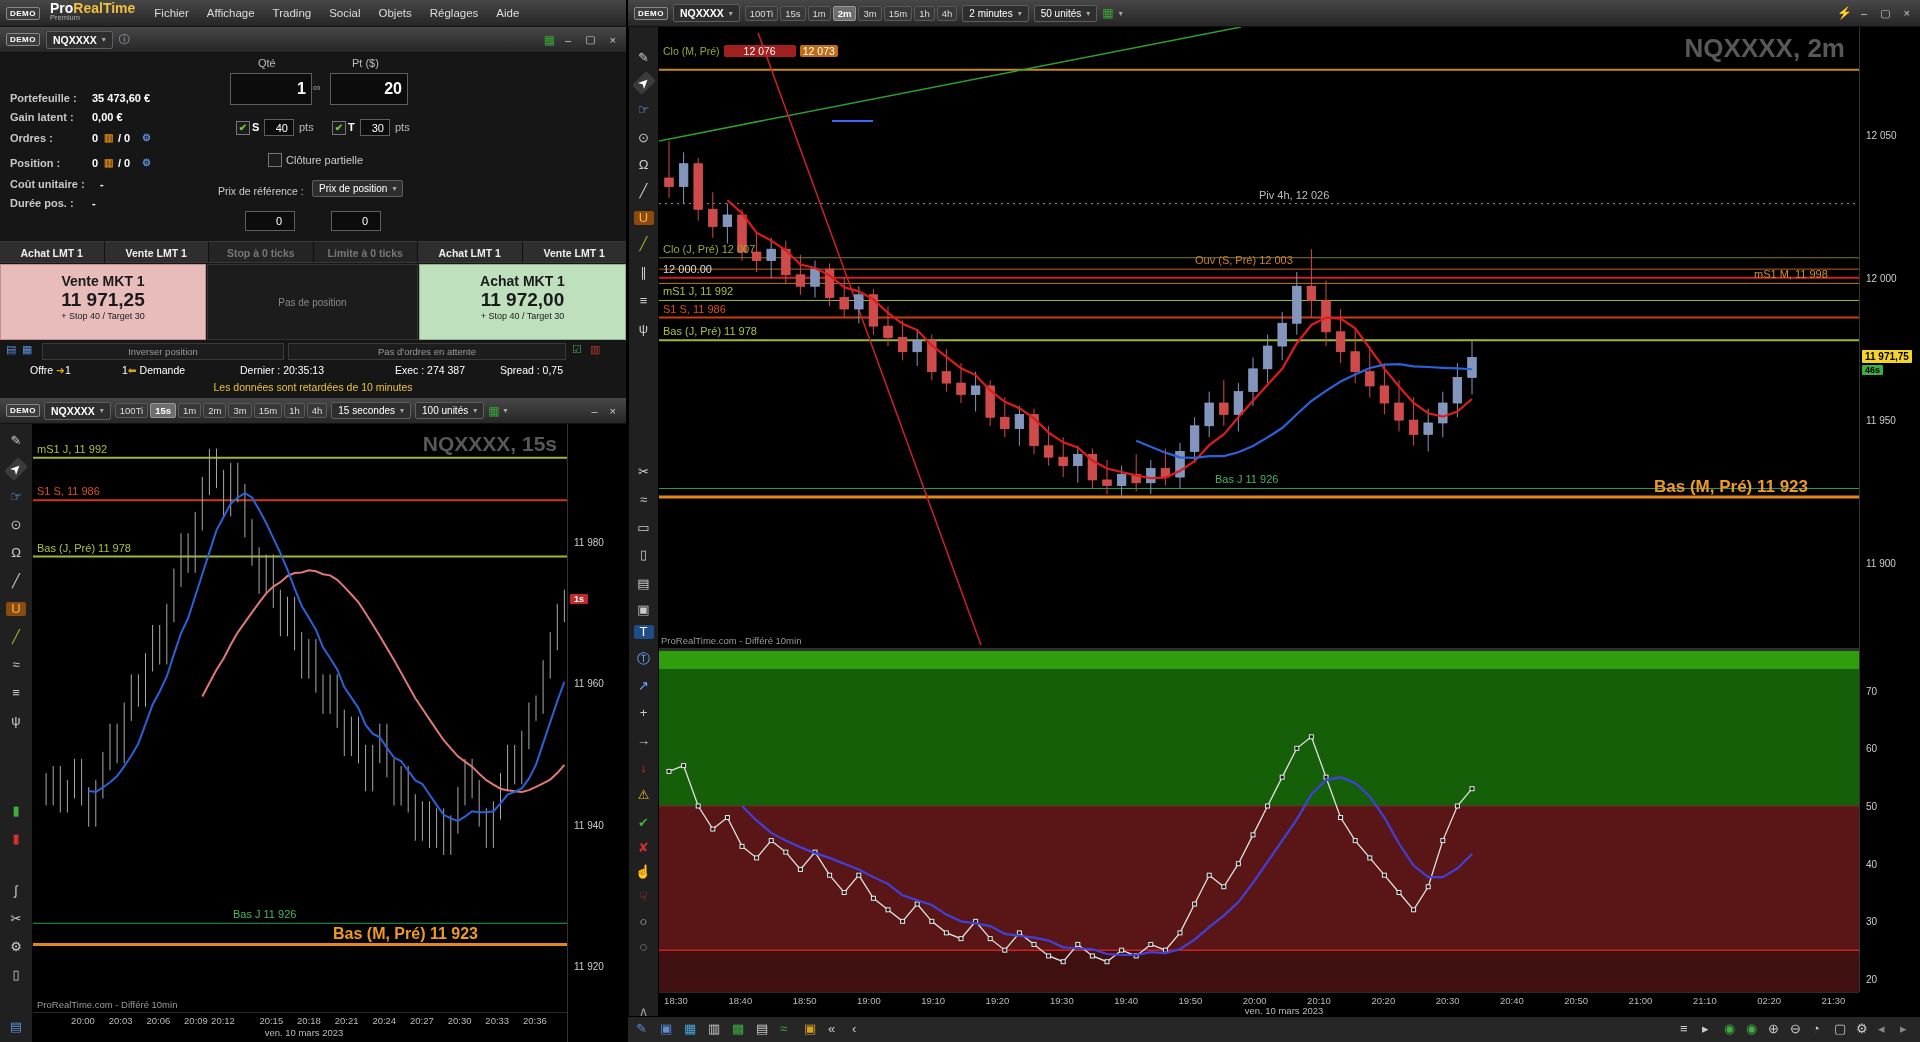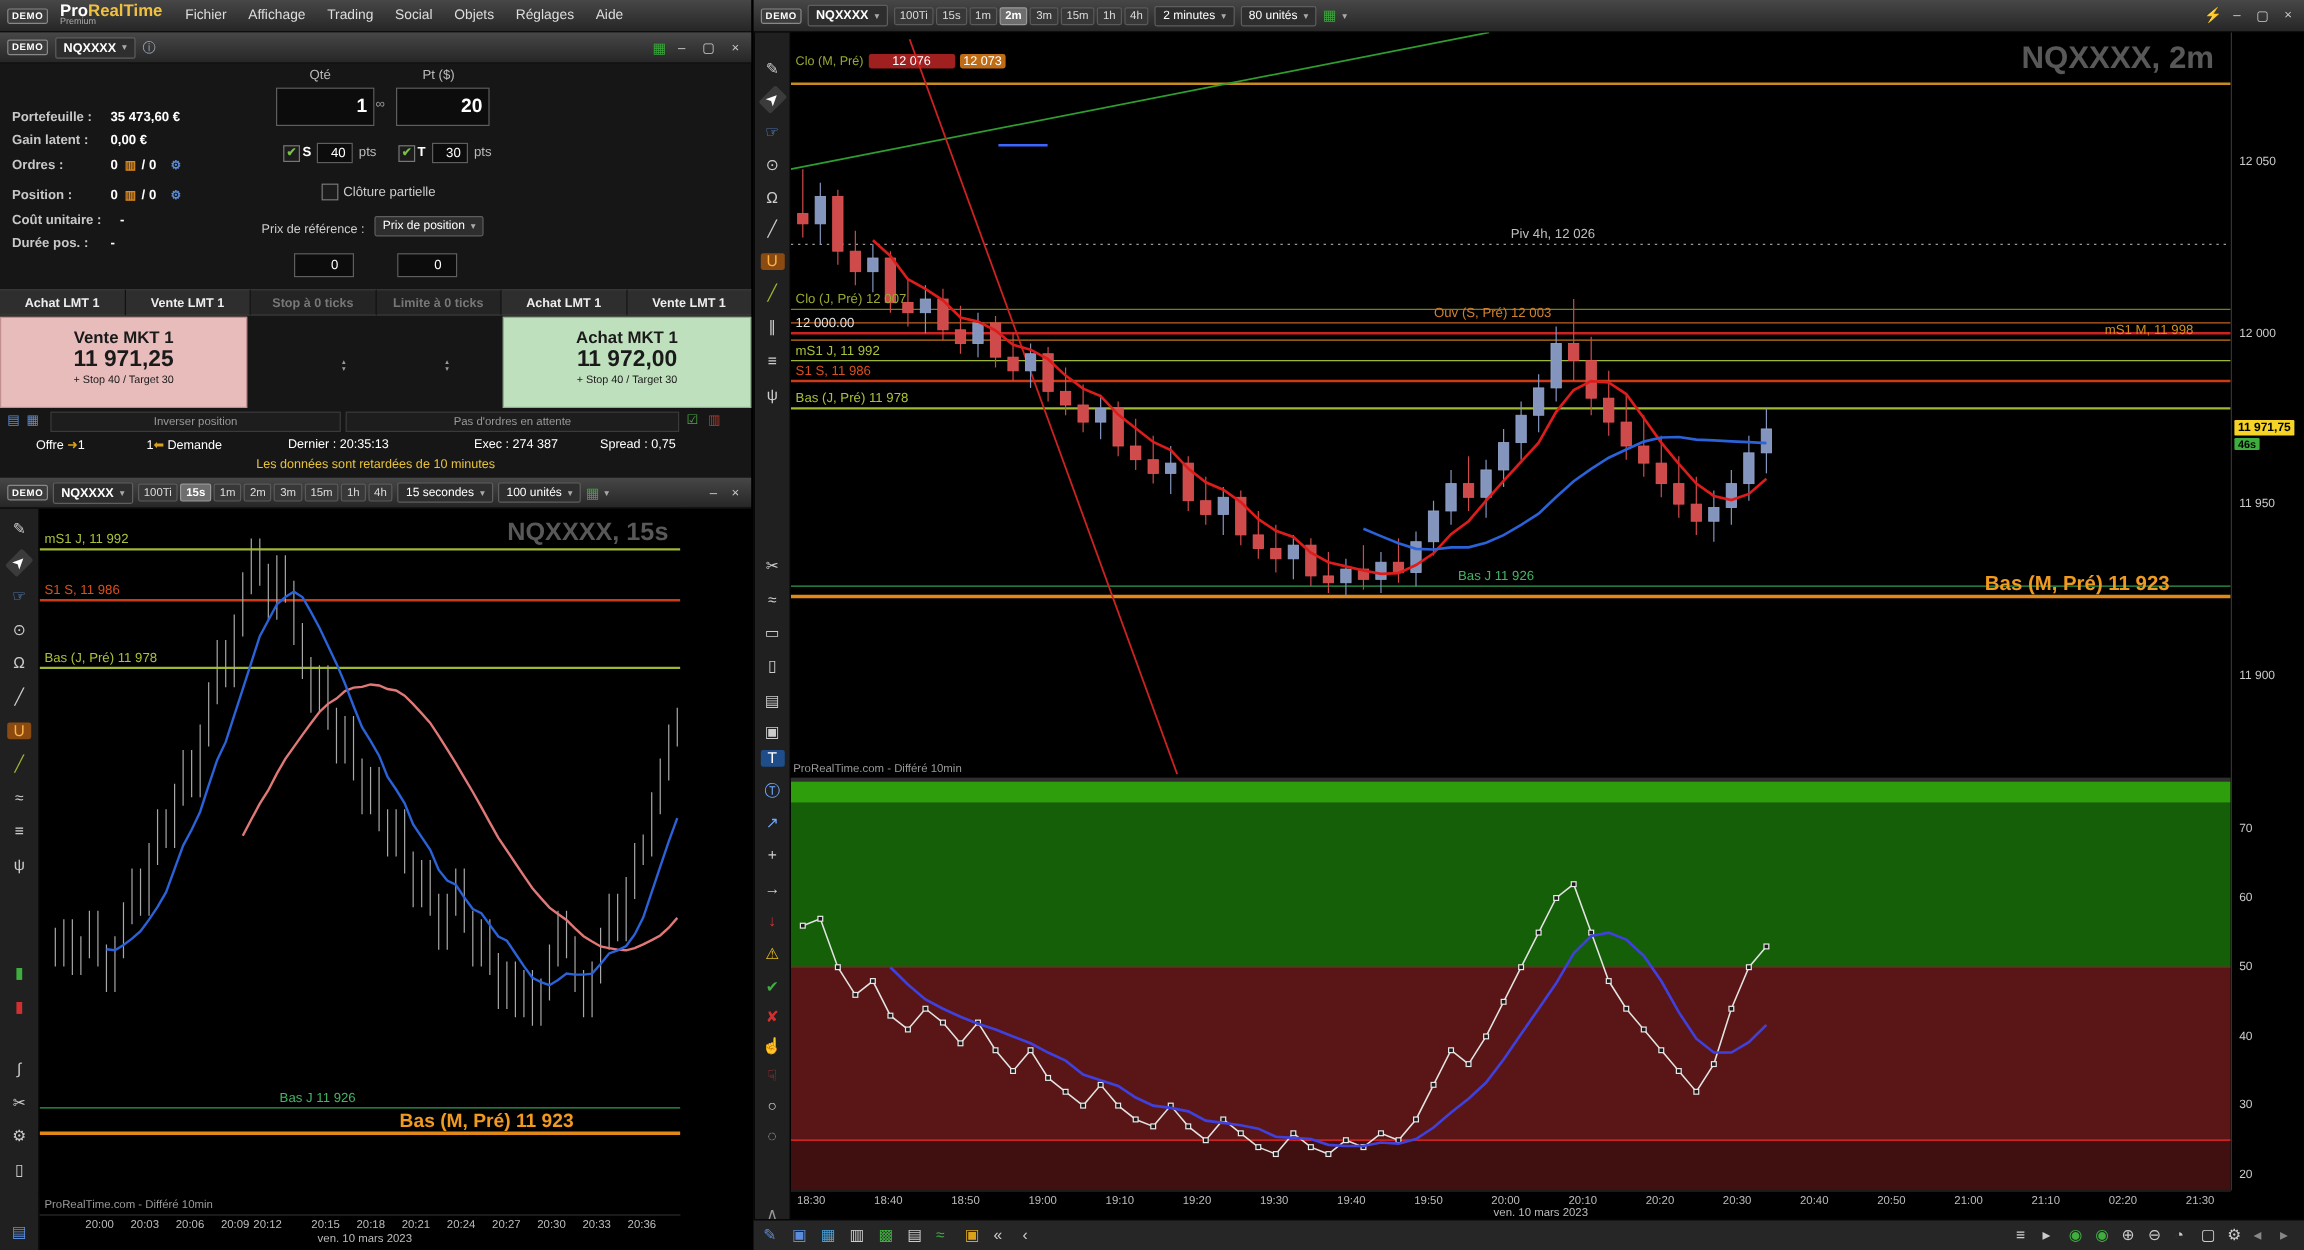--- a/index.html
+++ b/index.html
@@ -120,20 +120,23 @@
         <div class="lmtcell" style="flex:1;background:#242424;color:#777;">Stop à 0 ticks</div>
         <div class="lmtcell" style="flex:1;background:#242424;color:#777;">Limite à 0 ticks</div>
         <div class="lmtcell" style="flex:1;background:#2e2e2e;color:#eee;">Achat LMT 1</div>
         <div class="lmtcell" style="flex:1;background:#2e2e2e;color:#eee;border-right:none;">Vente LMT 1</div>
       </div>
 
       <div style="position:absolute;left:0;top:211px;width:206px;height:76px;background:#e9bcbc;border:1px solid #c09090;box-sizing:border-box;text-align:center;color:#1a1a1a;">
         <div style="font-size:14px;font-weight:bold;margin-top:8px;">Vente MKT 1</div>
         <div style="font-size:19px;font-weight:bold;">11 971,25</div>
         <div style="font-size:9px;">+ Stop 40 / Target 30</div>
+      </div>
+      <div style="position:absolute;left:207px;top:211px;width:211px;height:76px;background:#1c1c1c;border:1px solid #333;box-sizing:border-box;display:flex;align-items:center;justify-content:center;color:#8a8a8a;font-size:10px;">
+        <span>Pas de position</span>
       </div>
       <div style="position:absolute;left:419px;top:211px;width:207px;height:76px;background:#bfe0bd;border:1px solid #8fb08d;box-sizing:border-box;text-align:center;color:#1a1a1a;">
         <div style="font-size:14px;font-weight:bold;margin-top:8px;">Achat MKT 1</div>
         <div style="font-size:19px;font-weight:bold;">11 972,00</div>
         <div style="font-size:9px;">+ Stop 40 / Target 30</div>
       </div>
 
       <span style="position:absolute;left:6px;top:290px;color:#5b8dd9;font-size:11px;">▤</span>
       <span style="position:absolute;left:22px;top:290px;color:#5b8dd9;font-size:11px;">▦</span>
       <div class="bar-btn" style="left:42px;top:290px;width:240px;">Inverser position</div>
@@ -286,20 +289,27 @@
         <line x1="531.4" y1="165.71253071253145" x2="531.4" y2="198.14987714986776" stroke="#a8a8a8" stroke-width="1"></line>
         <polyline points="169.29999999999998,272.42669942669977 176.39999999999998,258.91113841113014 183.5,245.68939393938564 190.6,234.52436527436546 197.7,220.71498771498358 204.79999999999998,208.37469287468866 211.89999999999998,198.3849303849304 219,188.39516789515932 226.1,178.69922194921335 233.2,169.29709254709246 240.29999999999998,162.53931203930765 247.39999999999998,158.13206388205947 254.5,151.961916461912 261.6,149.02375102375083 268.7,148.43611793611348 275.8,146.37940212940194 282.9,147.26085176085155 290,150.19901719901273 297.09999999999997,151.37428337427465 304.2,155.78153153152283 311.3,162.8331285831199 318.4,170.47235872235436 325.5,178.40540540540107 332.59999999999997,189.27661752660896 339.7,200.44164619164195 346.79999999999995,211.90049140048723 353.9,223.94696969696983 361,235.99344799343964 368.09999999999997,248.62755937755963 375.2,261.55548730547906 382.29999999999995,274.18959868959905 389.4,284.7669942669947 396.5,295.3443898443903 403.59999999999997,305.92178542178596 410.7,316.20536445535646 417.79999999999995,324.4322276822283 424.9,332.365274365275 432,337.6539721539728 439.09999999999997,342.6488533988455 446.2,349.7004504504426 453.29999999999995,356.16441441441515 460.4,360.57166257166335 467.5,364.6850941850864 474.59999999999997,366.1541769041734 481.7,367.3294430794353 488.79999999999995,367.9170761670727 495.9,366.1541769041734 503,362.92219492218715 510.09999999999997,359.3963963963886 517.2,355.5767813267778 524.3,349.1128173628181 531.4,340.88595413594624" fill="none" stroke="#e07878" stroke-width="2"></polyline>
         <polyline points="55.699999999999996,367.03562653562307 62.8,367.9170761670727 69.9,363.5098280098245 77,358.2211302211267 84.1,352.0509828009792 91.19999999999999,342.35503685503323 98.3,331.77764127763766 105.39999999999999,319.43734643734274 112.5,300.04545454545075 119.6,280.65356265355877 126.69999999999999,267.43181818181426 133.8,252.44717444717045 140.9,230.41093366092957 148,209.2561425061383 155.1,194.27149877149452 162.2,172.2352579852536 169.29999999999998,150.19901719901273 176.39999999999998,128.16277641277185 183.5,106.12653562653097 190.6,92.90479115478644 197.7,79.68304668304191 204.79999999999998,73.51289926289446 211.89999999999998,69.10565110564629 219,73.51289926289446 226.1,85.85319410318935 233.2,99.07493857493388 240.29999999999998,114.05958230957769 247.39999999999998,129.0442260442215 254.5,145.79176904176455 261.6,164.3022113022069 268.7,181.9312039311996 275.8,193.39004914004488 282.9,205.73034398033977 290,223.35933660933247 297.09999999999997,233.9367321867281 304.2,245.39557739557335 311.3,263.02457002456606 318.4,273.6019656019617 325.5,284.17936117935733 332.59999999999997,300.9269041769004 339.7,309.74140049139675 346.79999999999995,313.2671990171953 353.9,323.8445945945909 361,333.5405405405369 368.09999999999997,337.06633906633544 375.2,346.76228501228144 382.29999999999995,356.45823095822743 389.4,359.98402948402594 396.5,370.5614250614216 403.59999999999997,381.1388206388172 410.7,390.8347665847632 417.79999999999995,394.36056511056177 424.9,397.00491400491063 432,392.5976658476625 439.09999999999997,387.30896805896464 446.2,388.1904176904143 453.29999999999995,388.1904176904143 460.4,387.30896805896464 467.5,379.3759213759179 474.59999999999997,370.5614250614216 481.7,367.9170761670727 488.79999999999995,364.39127764127414 495.9,354.69533169532815 503,340.592137592134 510.09999999999997,319.43734643734274 517.2,298.28255528255147 524.3,277.12776412776026 531.4,257.73587223586827" fill="none" stroke="#2a62d8" stroke-width="2"></polyline>
         <text x="4" y="28.84766584766087" fill="#aac23a" font-size="11" font-weight="normal">mS1 J, 11 992</text>
         <text x="4" y="71.15724815724337" fill="#d9501f" font-size="11" font-weight="normal">S1 S, 11 986</text>
         <text x="4" y="127.57002457002002" fill="#aac23a" font-size="11" font-weight="normal">Bas (J, Pré) 11 978</text>
         <text x="200" y="494.25307125306836" fill="#45b565" font-size="11" font-weight="normal">Bas J 11 926</text>
         <text x="300" y="515.4078624078596" fill="#f09a20" font-size="16" font-weight="bold">Bas (M, Pré) 11 923</text>
       </svg>
     </div>
+  <div class="abs" id="axis15" style="left:567px;top:424px;width:59px;height:618px;background:#000;border-left:1px solid #333;box-sizing:border-box;">
+      <span class="axis-tick" style="top: 118.467px;">11 980</span>
+      <span class="axis-tick" style="top: 259.499px;">11 960</span>
+      <span class="axis-tick" style="top: 400.531px;">11 940</span>
+      <span class="axis-tick" style="top: 541.563px;">11 920</span>
+      <span style="position: absolute; left: 2px; top: 169.643px; background: rgb(194, 42, 42); color: rgb(255, 255, 255); font-size: 9px; font-weight: bold; padding: 0px 4px; border-radius: 1px;">1s</span>
+    </div>
   <div class="abs prtfoot" style="left:37px;top:999px;">ProRealTime.com - Différé 10min</div>
   <div class="abs" id="timerow15" style="left:33px;top:1012px;width:534px;height:14px;border-top:1px solid #2b2b2b;">
       <span class="time-label" style="left: 50px;">20:00</span>
       <span class="time-label" style="left: 87.66px;">20:03</span>
       <span class="time-label" style="left: 125.32px;">20:06</span>
       <span class="time-label" style="left: 162.98px;">20:09</span>
       <span class="time-label" style="left: 190px; text-align: center;">20:12</span>
       <span class="time-label" style="left: 238.3px;">20:15</span>
       <span class="time-label" style="left: 275.96px;">20:18</span>
       <span class="time-label" style="left: 313.62px;">20:21</span>
@@ -360,21 +370,21 @@
         <span class="chip">3m</span>
         <span class="chip">15m</span>
         <span class="chip">1h</span>
         <span class="chip">4h</span>
       </span>
     <span class="drop" style="font-weight:normal;font-size:10px;">
         <span>2 minutes</span>
         <span class="caret">▾</span>
       </span>
     <span class="drop" style="font-weight:normal;font-size:10px;">
-        <span>80 unités</span>
+        <span>50 unités</span>
         <span class="caret">▾</span>
       </span>
     <span style="color:#3aa53a;font-size:12px;">▦</span>
     <span style="color:#aaa;font-size:8px;">▾</span>
     <span style="flex:1;"></span>
     <span style="color:#ff8c00;font-size:12px;">⚡</span>
     <span class="winbtn">–</span>
     <span class="winbtn">▢</span>
     <span class="winbtn">×</span>
   </div>

